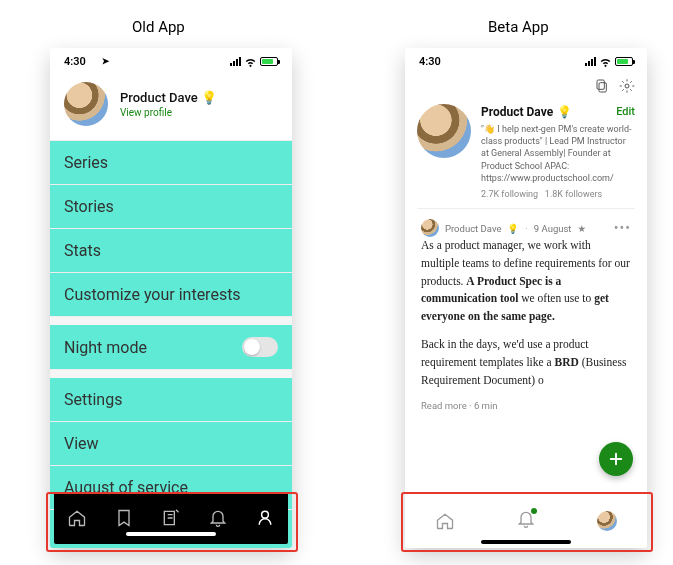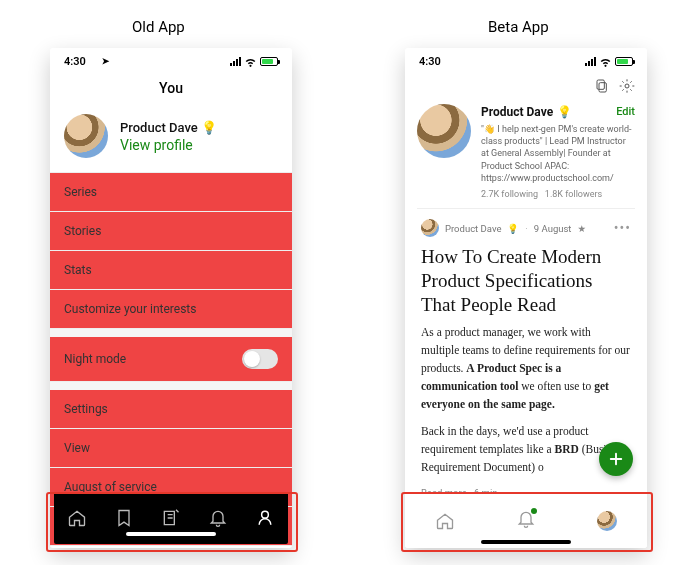--- a/index.html
+++ b/index.html
@@ -64,29 +64,29 @@
     display:flex; align-items:center; gap:12px; padding:8px 14px 14px;
   }
   .avatar {
     width:44px; height:44px; border-radius:50%;
     background: radial-gradient(circle at 35% 30%, #e9c9a2 0 30%, #8b6a40 31% 45%, #d6b890 46% 60%, #7aa7d9 61% 100%);
   }
   .avatar.sm { width:18px; height:18px; }
   .avatar.med { width:44px; height:44px; }
   .avatar.tab { width:20px; height:20px; }
   .username { font-size:13px; font-weight:500; color:#111; display:flex; align-items:center; gap:4px;}
-  .viewprofile { font-size:14px; color:#1a8917; margin-top:2px;}
+  .viewprofile { font-size:10px; color:#1a8917; margin-top:2px;}
 
   
   .list {
     border-top:1px solid #eee;
   }
   .row {
-    padding:12px 14px; font-size:12px; color:#333;
-    border-bottom:1px solid #eee; background:#ef4444;
+    padding:12px 14px; font-size:16px; color:#333;
+    border-bottom:1px solid #eee; background:#5eead4;
     display:flex; justify-content:space-between; align-items:center;
   }
   .row.gapbefore { border-top:8px solid #f5f5f5; }
   .toggle {
     width:36px; height:20px; background:#e5e5e5; border-radius:10px; position:relative;
   }
   .toggle::before {
     content:""; position:absolute; left:2px; top:2px; width:16px; height:16px;
     background:#fff; border-radius:50%; box-shadow:0 1px 2px rgba(0,0,0,0.25);
   }
@@ -185,21 +185,20 @@
         </span>
       <svg viewBox="0 0 24 24" width="13" height="13">
           <path fill="#000" d="M12 18a2 2 0 100 4 2 2 0 000-4zm-5-3a8 8 0 0110 0l-2 2a5 5 0 00-6 0zm-4-4a13 13 0 0118 0l-2 2a10 10 0 00-14 0z"></path>
         </svg>
       <span class="battery">
           <span class="fill"></span>
         </span>
     </div>
   </div>
 
-  <div class="nav-title">You</div>
 
   <div class="profile-row">
     <div class="avatar med"></div>
     <div>
       <div class="username">
         <span>Product Dave</span>
           <span>💡</span>
       </div>
       <div class="viewprofile">View profile</div>
     </div>
@@ -298,21 +297,20 @@
   <div class="article">
     <div class="post-byline">
       <div class="avatar sm"></div>
       <span>Product Dave</span>
       <span>💡</span>
       <span class="dot">·</span>
       <span>9 August</span>
       <span style="color:#888">★</span>
       <span class="more">•••</span>
     </div>
-    <h1>How To Create Modern Product Specifications That People Read</h1>
     <p>
       <span>As a product manager, we work with multiple teams to define requirements for our products. </span><b>A Product Spec is a communication tool</b><span> we often use to </span><b>get everyone on the same page.</b>
     </p>
     <p>
       <span>Back in the days, we'd use a product requirement templates like a </span><b>BRD</b><span> (Business Requirement Document) o</span>
     </p>
     <div class="readmore">Read more  ·  6 min</div>
   </div>
 
   <div class="fab">

